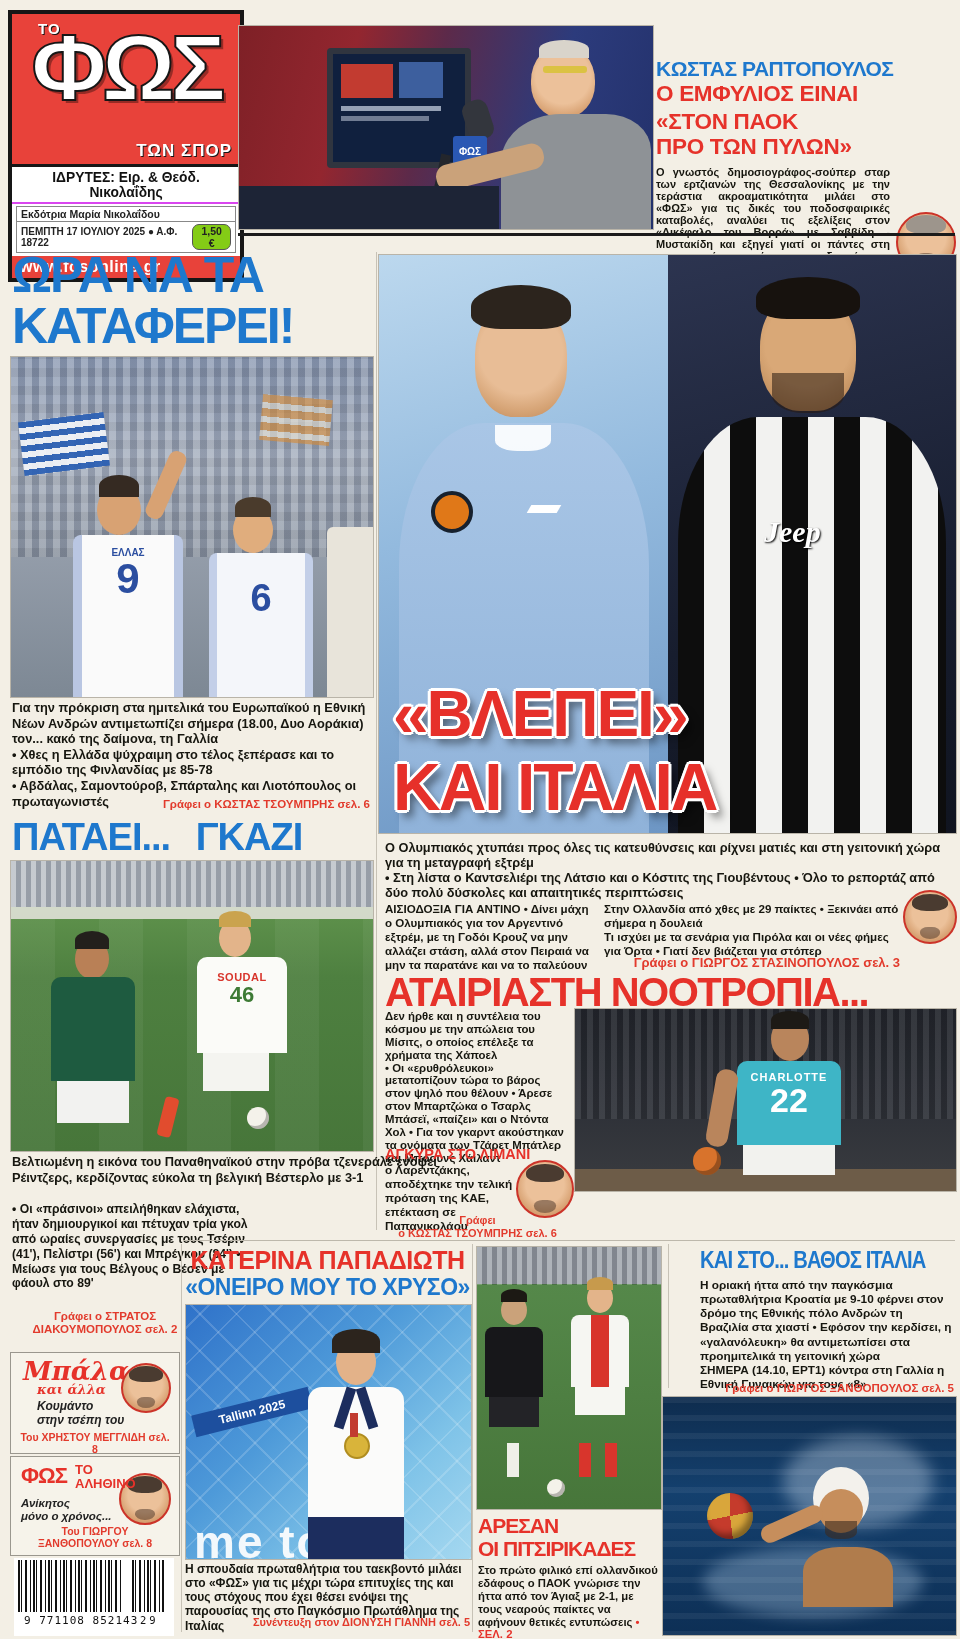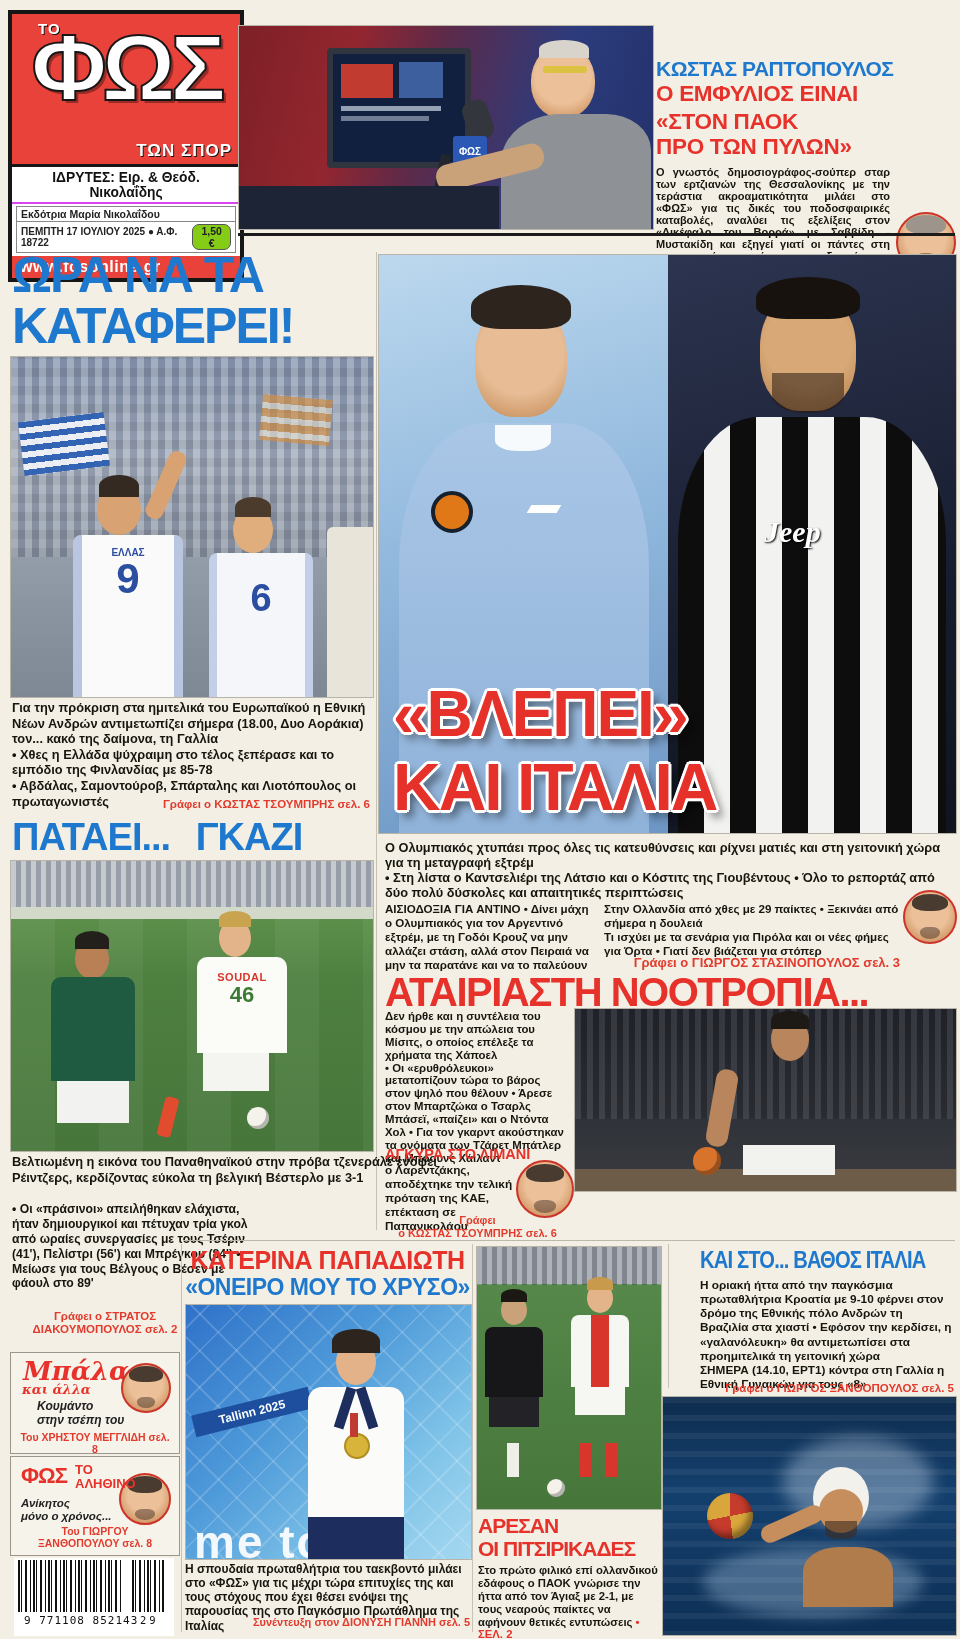--- a/index.html
+++ b/index.html
@@ -146,21 +146,21 @@
   </div>
 
   <div class="abs body-txt" style="left:12px;top:1154px;width:430px;">Βελτιωμένη η εικόνα του Παναθηναϊκού στην πρόβα τζενεράλε ενόψει Ρέιντζερς, κερδίζοντας εύκολα τη βελγική Βέστερλο με 3-1</div>
   <div class="abs body-txt pre" style="left:12px;top:1202px;width:252px;font-size:12.2px;">• Οι «πράσινοι» απειλήθηκαν ελάχιστα, ήταν δημιουργικοί και πέτυχαν τρία γκολ από ωραίες συνεργασίες με τους Τσέριν (41'), Πελίστρι (56') και Μπρέγκου (84') • Μείωσε για τους Βέλγους ο Βέσεν με φάουλ στο 89'</div>
   <div class="abs credit pre" style="left:20px;top:1310px;width:170px;text-align:center;font-size:11.5px;">Γράφει ο ΣΤΡΑΤΟΣ
 ΔΙΑΚΟΥΜΟΠΟΥΛΟΣ  σελ. 2</div>
 
   <div class="abs box" style="left:10px;top:1352px;width:168px;height:100px;">
     <span class="avatar" style="position:absolute;right:8px;top:10px;width:46px;height:46px;"></span>
     <div class="script-logo" style="margin:8px 0 0 12px;font-size:26px;line-height:.8;">Μπάλα</div>
-    <div class="script-logo" style="margin:0 0 0 11px;font-size:13px;font-style:italic;">και άλλα</div>
+    <div class="script-logo" style="margin:0 0 0 26px;font-size:13px;font-style:italic;">και άλλα</div>
     <div class="pre" style="margin:3px 0 0 26px;font-weight:700;font-style:italic;font-size:12px;line-height:1.15;color:#222;">Κουμάντο
 στην τσέπη του</div>
     <div class="credit" style="margin:4px 6px 0;text-align:center;font-size:10.5px;">Του ΧΡΗΣΤΟΥ ΜΕΓΓΛΙΔΗ σελ. 8</div>
   </div>
 
   <div class="abs box" style="left:10px;top:1456px;width:168px;height:98px;">
     <span class="avatar" style="position:absolute;right:8px;top:16px;width:48px;height:48px;"></span>
     <div style="position:absolute;left:10px;top:6px;color:#e6322a;font-weight:700;font-size:22px;letter-spacing:-1px;">ΦΩΣ</div>
     <div class="pre" style="position:absolute;left:64px;top:6px;color:#e6322a;font-weight:700;font-size:13px;line-height:1.05;">ΤΟ
 ΑΛΗΘΙΝΟ</div>
@@ -206,20 +206,24 @@
   <span class="avatar" style="position:absolute;left:903px;top:890px;width:50px;height:50px;"></span>
   <div class="abs credit" style="left:604px;top:956px;width:296px;text-align:right;font-size:13px;">Γράφει ο ΓΙΩΡΓΟΣ ΣΤΑΣΙΝΟΠΟΥΛΟΣ σελ. 3</div>
 
   <div class="abs red" style="left:385px;top:970px;width:570px;font-weight:700;font-size:40px;letter-spacing:-1.5px;">ΑΤΑΙΡΙΑΣΤΗ ΝΟΟΤΡΟΠΙΑ...</div>
 
   <div class="photo" style="left:574px;top:1008px;width:381px;height:182px;background:linear-gradient(180deg,#23262d 0%,#2e3138 55%,#3a3c40 100%);">
     <div class="abs" style="left:0;top:0;right:0;height:110px;background:repeating-linear-gradient(90deg,rgba(255,255,255,.08) 0 6px,rgba(0,0,0,.12) 6px 12px);"></div>
     <div class="abs" style="left:0;bottom:0;right:0;height:22px;background:#6d5c48;"></div>
     <div class="abs" style="left:196px;top:8px;width:38px;height:44px;border-radius:50%;background:#b9855c;"></div>
     <div class="abs" style="left:196px;top:2px;width:38px;height:18px;border-radius:50% 50% 0 0;background:#1d1a16;"></div>
+    <div class="abs" style="left:162px;top:52px;width:104px;height:84px;border-radius:10px 10px 0 0;background:#3eb5c6;text-align:center;">
+      <div style="margin-top:10px;font-weight:700;font-size:11px;color:#fff;letter-spacing:1px;">CHARLOTTE</div>
+      <div style="font-weight:700;font-size:34px;color:#fff;line-height:1;">22</div>
+    </div>
     <div class="abs" style="left:168px;top:136px;width:92px;height:30px;background:#f2f2ee;"></div>
     <div class="abs" style="left:136px;top:60px;width:22px;height:78px;border-radius:10px;background:#b9855c;transform:rotate(10deg);"></div>
     <div class="abs" style="left:118px;top:138px;width:28px;height:28px;border-radius:50%;background:#d8732c;box-shadow:inset -4px -4px 0 rgba(0,0,0,.3);"></div>
   </div>
 
   <div class="abs body-txt pre" style="left:385px;top:1010px;width:182px;font-size:11.4px;line-height:1.13;">Δεν ήρθε και η συντέλεια του κόσμου με την απώλεια του Μίσιτς, ο οποίος επέλεξε τα χρήματα της Χάποελ
 • Οι «ερυθρόλευκοι» μετατοπίζουν τώρα το βάρος στον ψηλό που θέλουν • Άρεσε στον Μπαρτζώκα ο Τσαρλς Μπάσεϊ, «παίζει» και ο Ντόντα Χολ • Για τον γκαρντ ακούστηκαν τα ονόματα των Τζάρετ Μπάτλερ και Μπόουνς Χάιλαντ</div>
   <div class="abs red" style="left:385px;top:1146px;font-weight:700;font-size:14.5px;">ΑΓΚΥΡΑ ΣΤΟ ΛΙΜΑΝΙ</div>
   <div class="abs body-txt" style="left:385px;top:1164px;width:128px;font-size:11.8px;line-height:1.18;">ο Λαρεντζάκης, αποδέχτηκε την τελική πρόταση της ΚΑΕ, επέκταση σε Παπανικολάου</div>
   <span class="avatar" style="position:absolute;left:516px;top:1160px;width:54px;height:54px;"></span>

